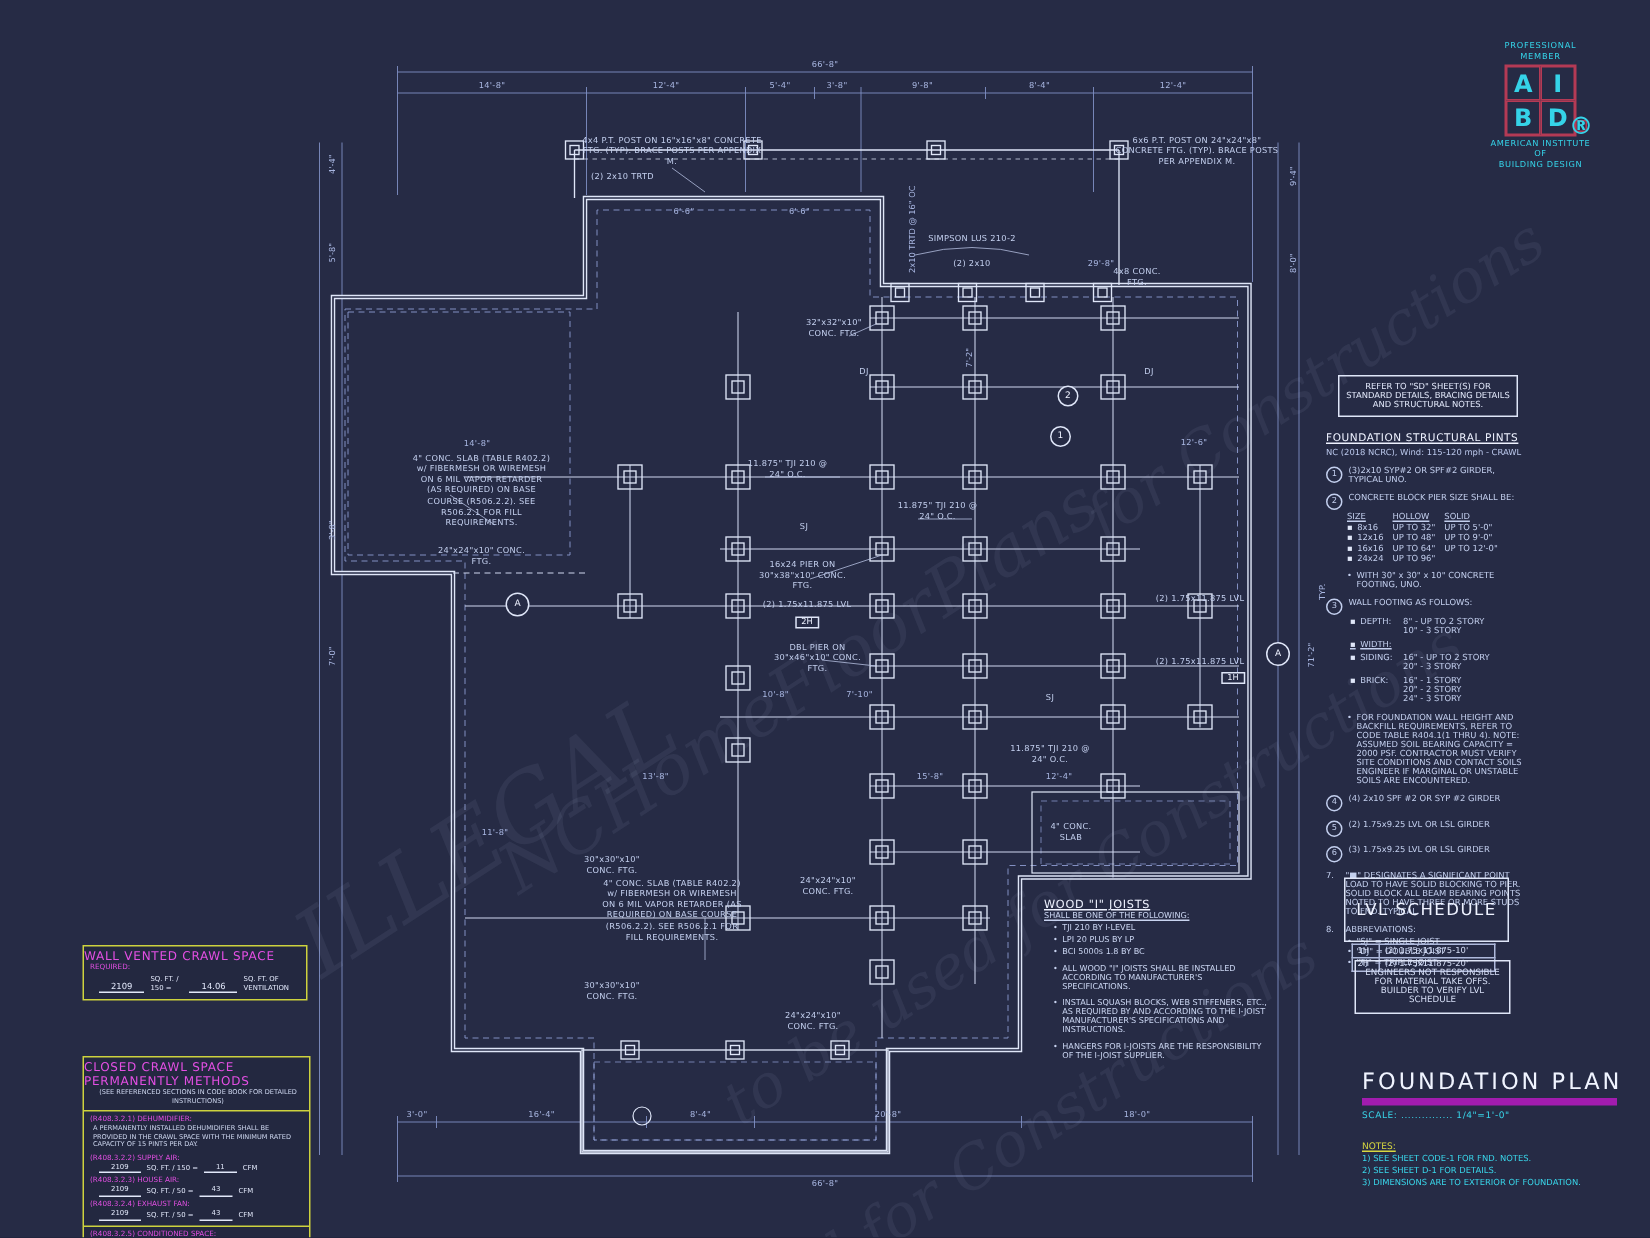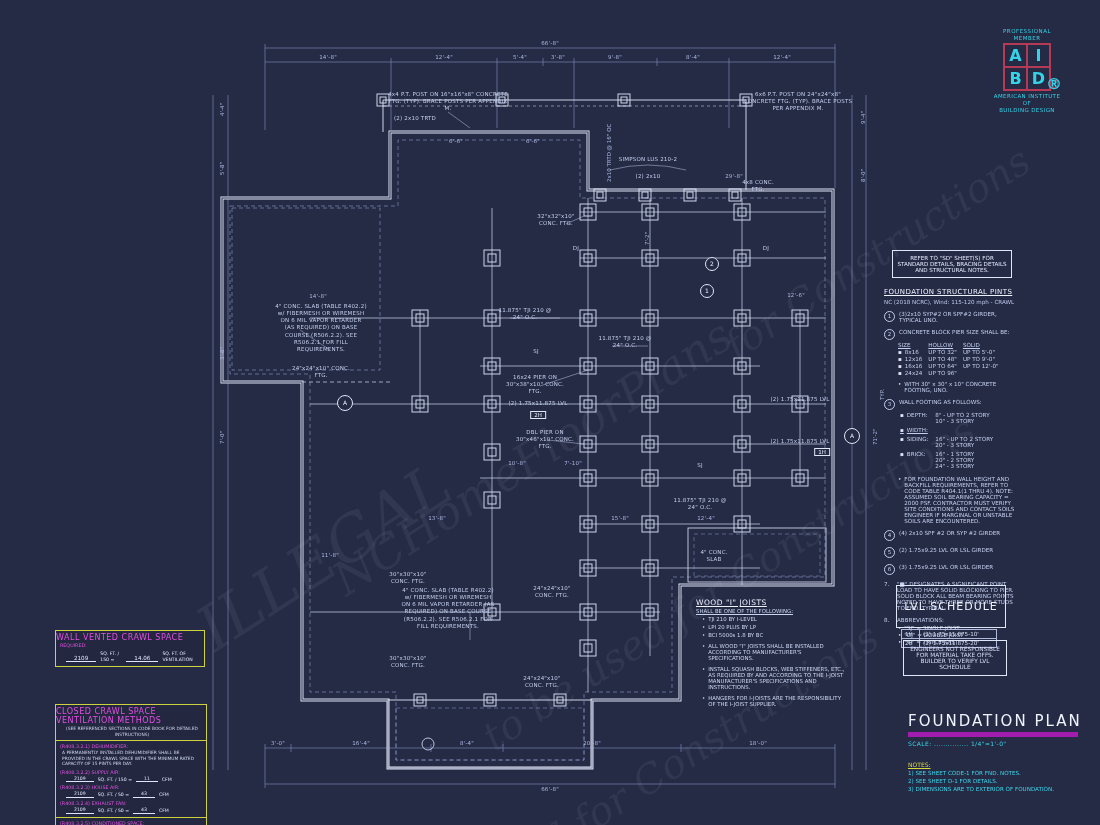--- a/index.html
+++ b/index.html
@@ -416,21 +416,21 @@
     <div class="formula">
       <span class="uval">2109</span>
       <span class="tiny">SQ. FT. / 150 =</span>
       <span class="uval">14.06</span>
       <span class="tiny">SQ. FT. OF VENTILATION</span>
     </div>
   </div>
 
   <div class="ybox" style="left:55px;top:704px;width:150px;padding:2px 0 3px;">
     <div class="yb-title">CLOSED CRAWL SPACE</div>
-    <div class="yb-title">VENTILATION METHODS</div>
+    <div class="yb-title">PERMANENTLY METHODS</div>
     <div class="ybody" style="text-align:center">(SEE REFERENCED SECTIONS IN CODE BOOK FOR DETAILED INSTRUCTIONS)</div>
     <div class="yrule"></div>
     <div class="ysec">(R408.3.2.1) DEHUMIDIFIER:</div>
     <div class="ybody">A PERMANENTLY INSTALLED DEHUMIDIFIER SHALL BE PROVIDED IN THE CRAWL SPACE WITH THE MINIMUM RATED CAPACITY OF 15 PINTS PER DAY.</div>
     <div class="ysec">(R408.3.2.2) SUPPLY AIR:</div>
     <div class="formula" style="margin-top:1px">
       <span class="uval tiny">2109</span>
       <span class="tiny">SQ. FT. / 150 =</span>
       <span class="uval tiny">11</span>
       <span class="tiny">CFM</span>

